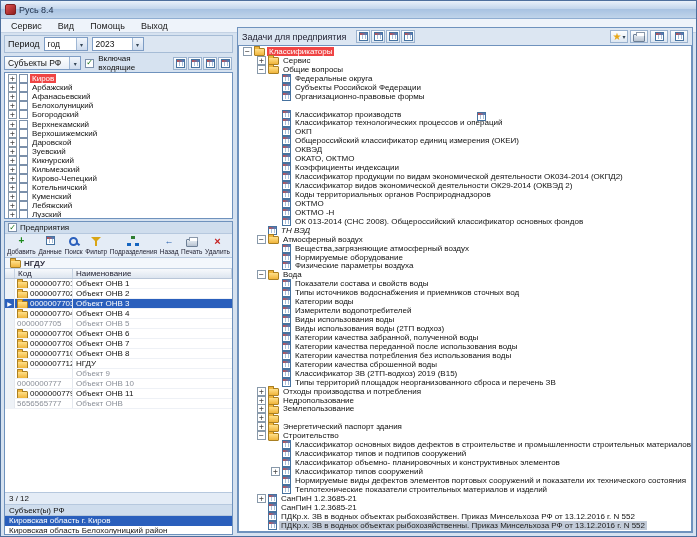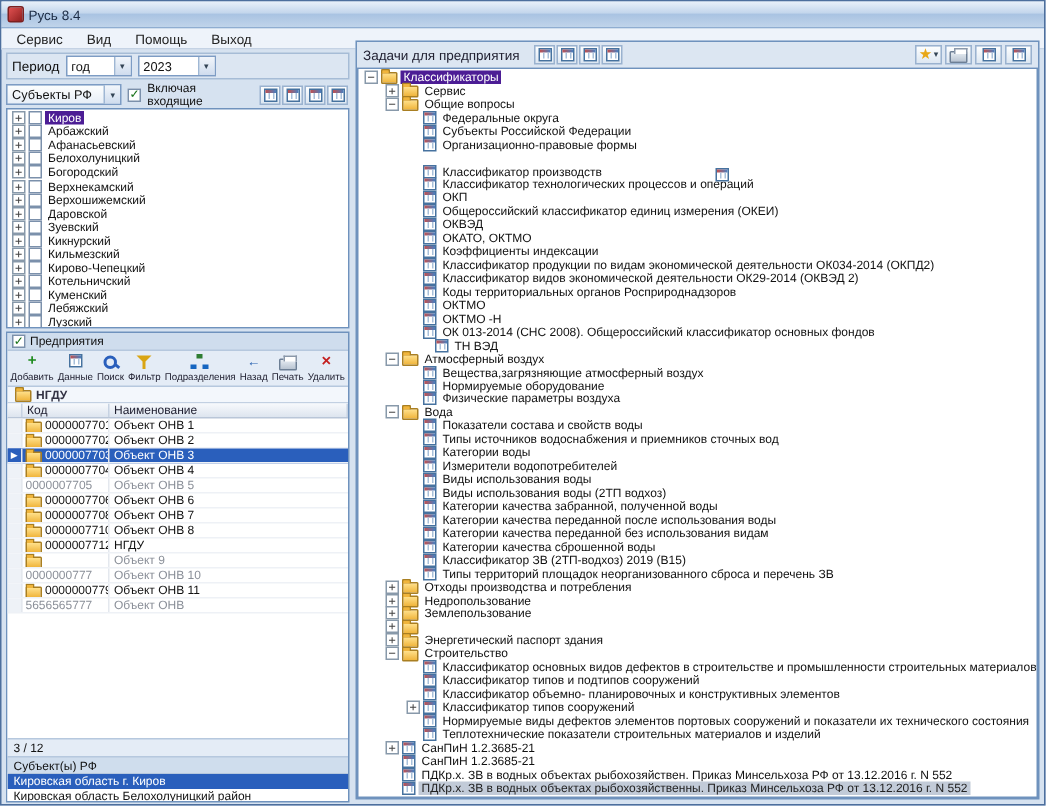--- a/index.html
+++ b/index.html
@@ -41,21 +41,21 @@
   #subjects-view-btns{display:flex;gap:1px;margin-left:auto;margin-right:1px;}
 
   
   #subjects-tree-box{position:absolute;left:3px;top:71px;width:229px;height:147px;background:#fff;
     border:1px solid #6f92bd;overflow:hidden;padding:1px;}
   .trow{display:flex;align-items:center;height:9.1px;padding-left:2px;gap:2px;white-space:nowrap;}
   .exp{width:9px;height:9px;border:1px solid #8899aa;background:#fff;font-size:8px;line-height:7px;
     text-align:center;color:#444;flex:none;font-family:"DejaVu Sans Mono",monospace;}
   .expsp{width:9px;height:9px;flex:none;}
   .lbl{font-size:8px;padding:0 2px;overflow:hidden;}
-  .lbl.sel{background:#4c1d95;color:#fff;}
+  .lbl.sel{background:#ef4444;color:#fff;}
   .lbl.isel{background:#c2cbd8;color:#222;}
 
   
   #ent-panel{position:absolute;left:3px;top:220px;width:229px;height:314px;border:1px solid #6f92bd;
     background:#dce6f2;display:flex;flex-direction:column;}
   #ent-title{height:12px;display:flex;align-items:center;gap:3px;padding:0 3px;background:#cfdded;
     border-bottom:1px solid #b6c8de;font-size:8px;}
   #ent-toolbar{height:24px;display:flex;align-items:stretch;justify-content:space-between;
     padding:1px 2px;background:#e4ecf6;border-bottom:1px solid #b6c8de;}
   .tool-btn{display:flex;flex-direction:column;align-items:center;justify-content:space-between;padding:1px 0;}
@@ -552,21 +552,21 @@
         <div class="trow2" style="padding-left: 31px;">
           <span class="expsp"></span>
           <span class="tbl-ic"></span>
           <span class="lbl">ОКТМО -Н</span>
         </div>
         <div class="trow2" style="padding-left: 31px;">
           <span class="expsp"></span>
           <span class="tbl-ic"></span>
           <span class="lbl">ОК 013-2014 (СНС 2008). Общероссийский классификатор основных фондов</span>
         </div>
-        <div class="trow2" style="padding-left: 39px;">
+        <div class="trow2" style="padding-left: 17px; font-style: italic;">
           <span class="expsp"></span>
           <span class="tbl-ic"></span>
           <span class="lbl">ТН ВЭД</span>
         </div>
         <div class="trow2" style="padding-left: 17px;">
           <span class="exp">−</span>
           <span class="folder-ic"></span>
           <span class="lbl">Атмосферный воздух</span>
         </div>
         <div class="trow2" style="padding-left: 31px;">
@@ -625,21 +625,21 @@
           <span class="lbl">Категории качества забранной, полученной воды</span>
         </div>
         <div class="trow2" style="padding-left: 31px;">
           <span class="expsp"></span>
           <span class="tbl-ic"></span>
           <span class="lbl">Категории качества переданной после использования воды</span>
         </div>
         <div class="trow2" style="padding-left: 31px;">
           <span class="expsp"></span>
           <span class="tbl-ic"></span>
-          <span class="lbl">Категории качества переданной без использования видам</span>
+          <span class="lbl">Категории качества потребления без использования воды</span>
         </div>
         <div class="trow2" style="padding-left: 31px;">
           <span class="expsp"></span>
           <span class="tbl-ic"></span>
           <span class="lbl">Категории качества сброшенной воды</span>
         </div>
         <div class="trow2" style="padding-left: 31px;">
           <span class="expsp"></span>
           <span class="tbl-ic"></span>
           <span class="lbl">Классификатор ЗВ (2ТП-водхоз) 2019 (В15)</span>

